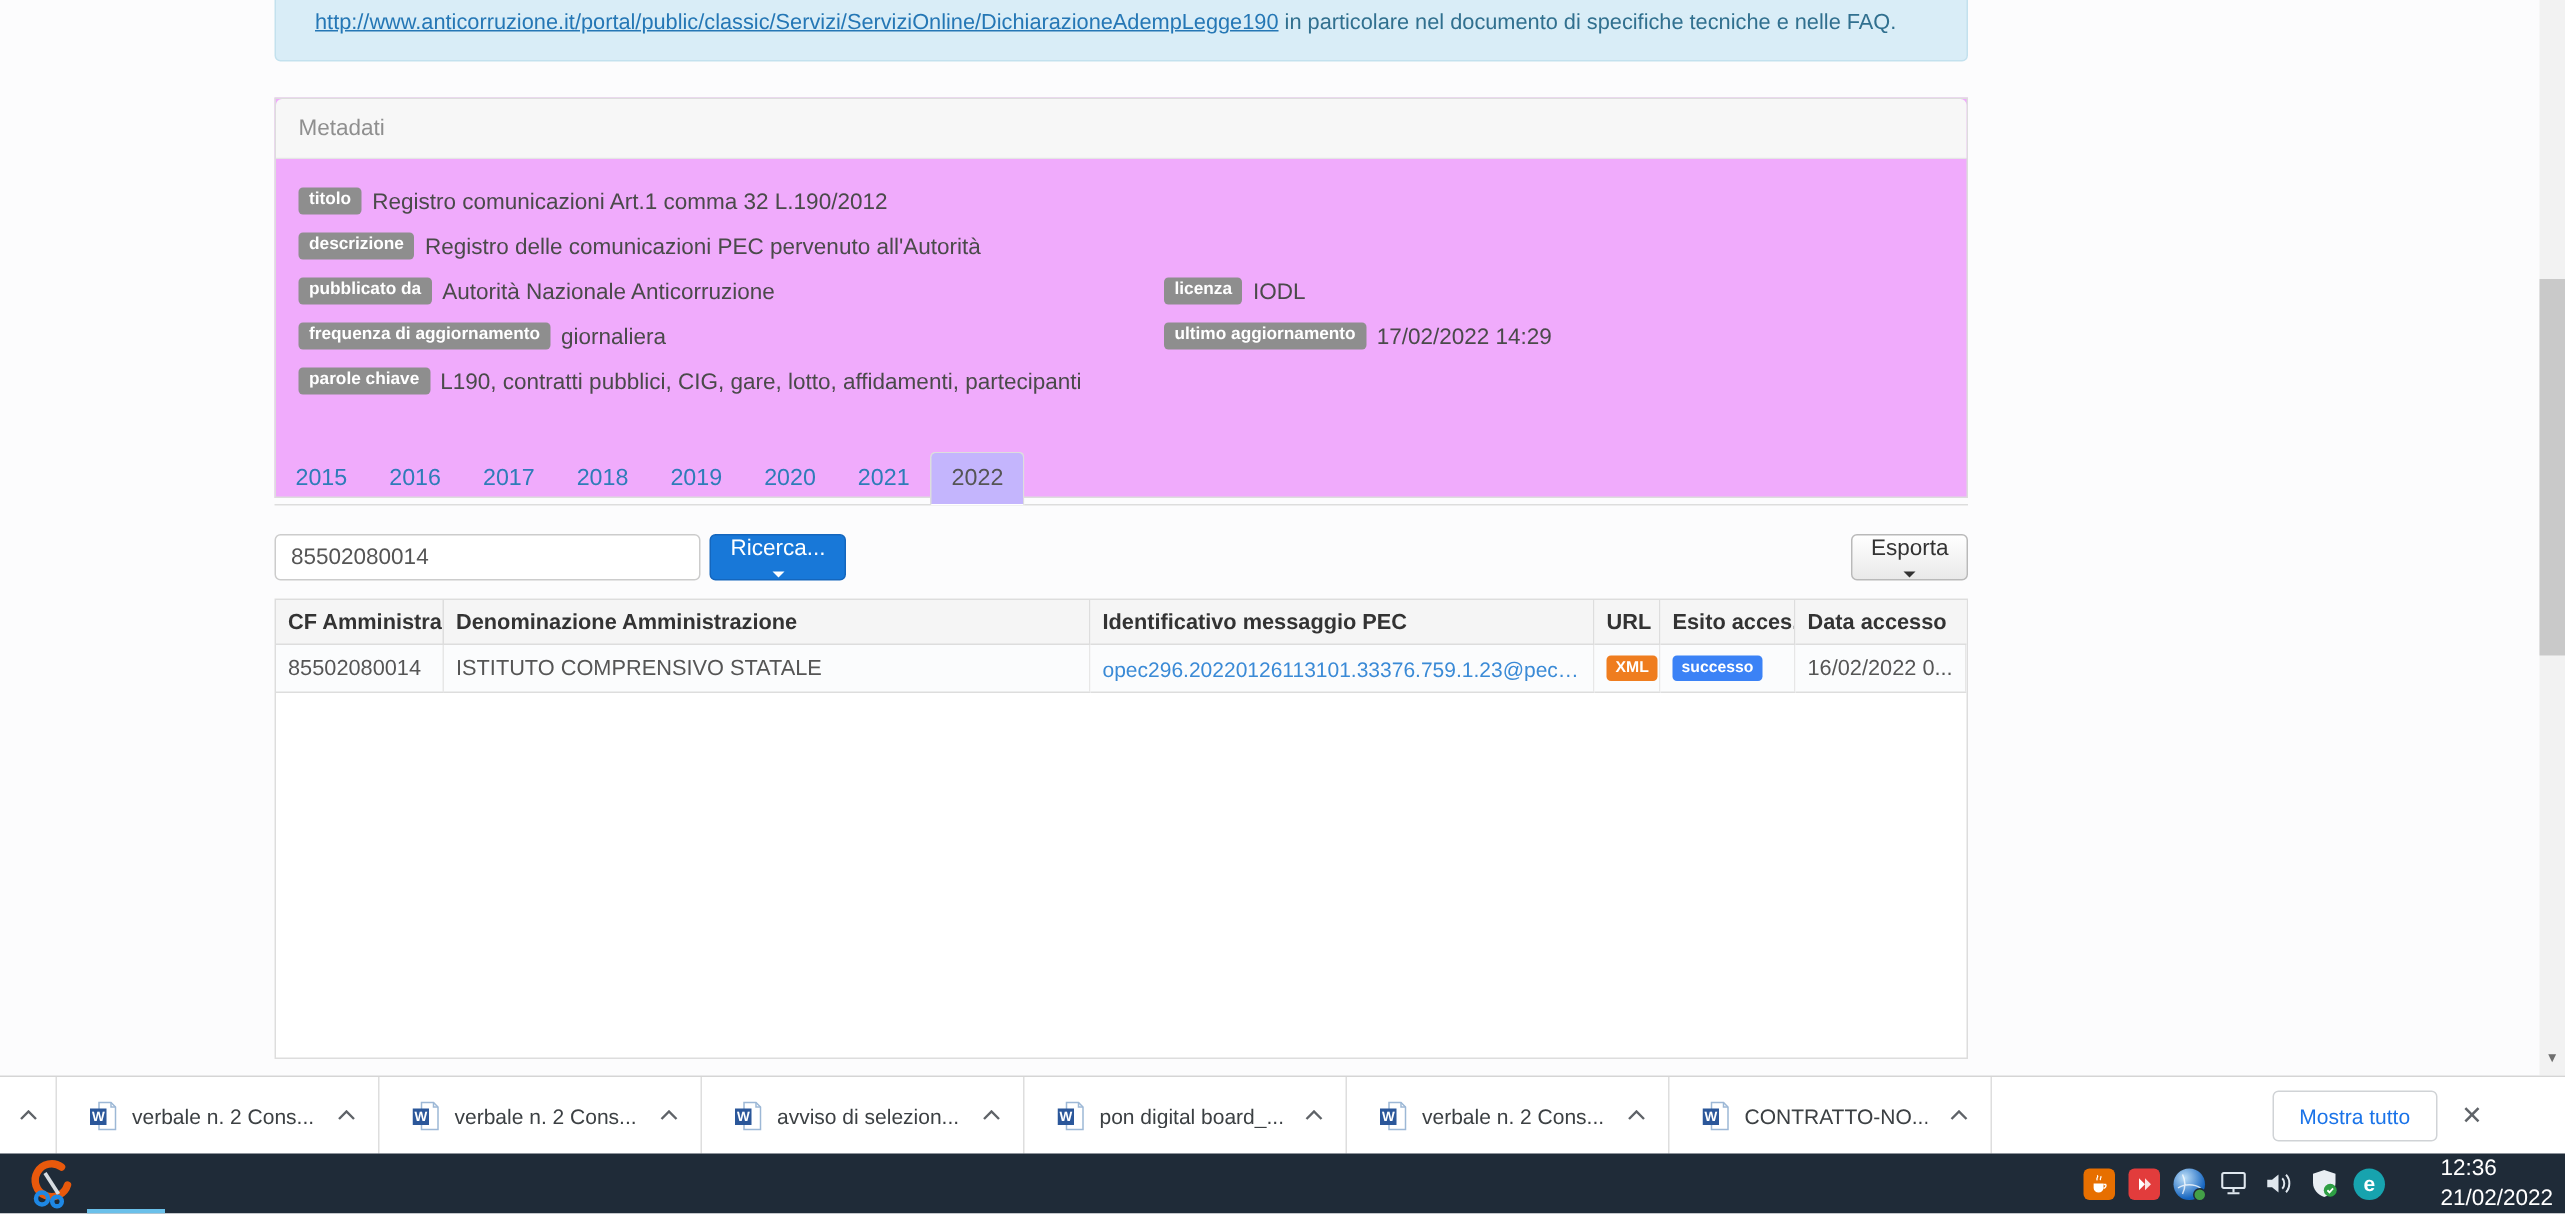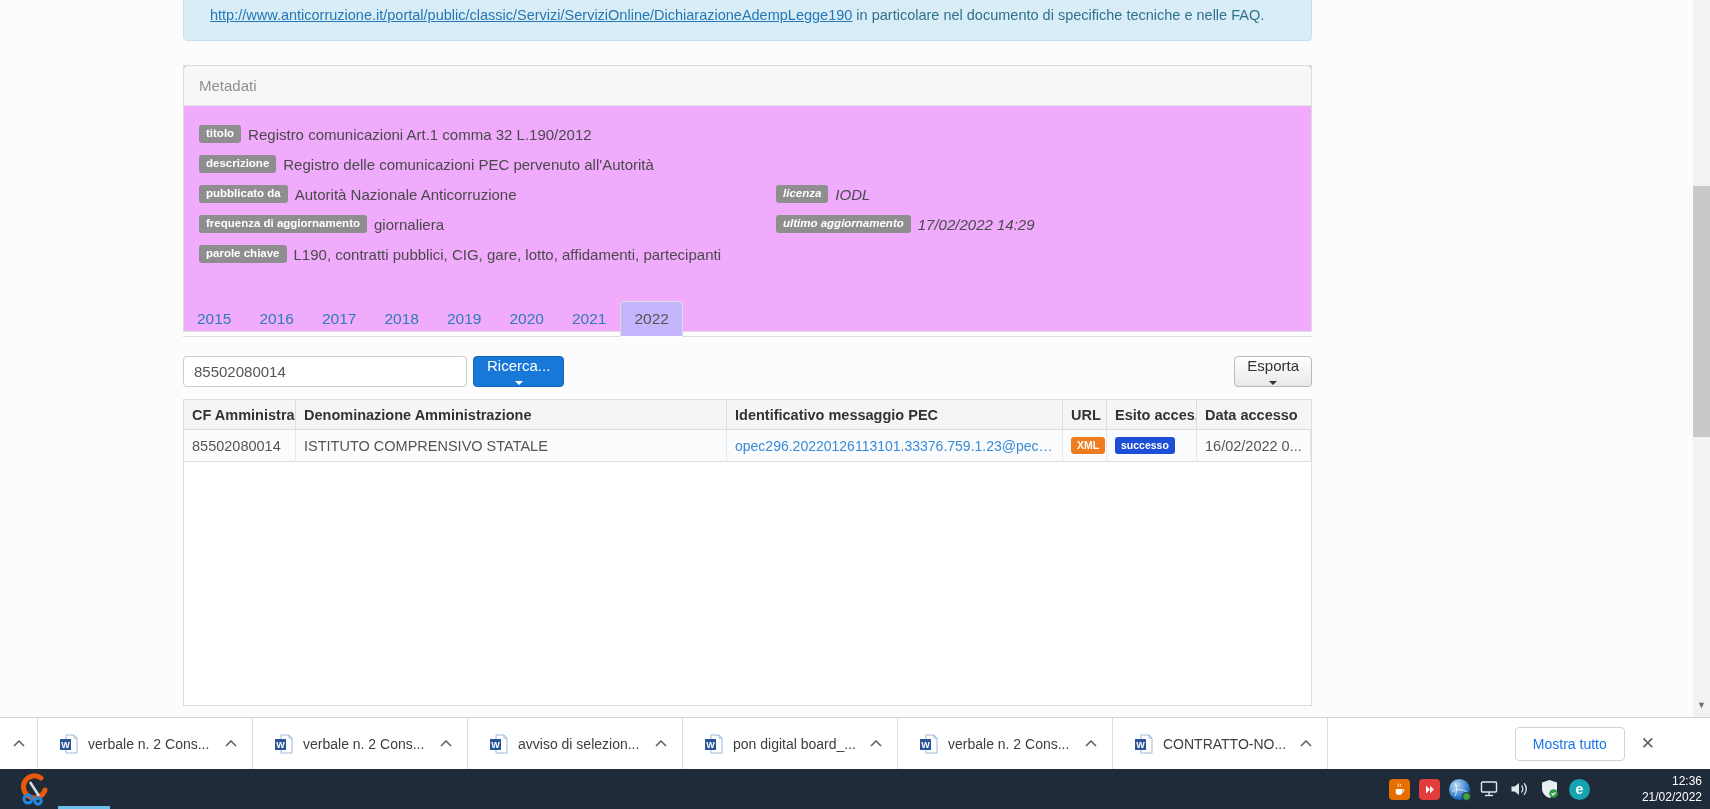--- a/index.html
+++ b/index.html
@@ -20,21 +20,21 @@
   .panel { position:absolute; left:0; top:65px; width:1129px; height:267px;
     background:#f0abfc; border:1px solid #ddd; border-radius:0; }
   .panel-header { height:40px; background:#f7f7f7; border-bottom:1px solid #e5e5e5;
     border-radius:4px 4px 0 0; display:flex; align-items:center; padding-left:15px;
     color:#8f8f8f; font-size:15px; }
   .panel-body { padding:13px 15px 0 15px; }
   .meta-row { position:relative; height:30px; display:flex; align-items:center; }
   .badge { display:inline-block; background:#8e8e8e; color:#fff; font-size:11.5px; font-weight:bold;
     padding:3px 7px; border-radius:3px; white-space:nowrap; line-height:1; }
   .meta-val { color:#4a4a4a; font-size:15px; margin-left:7px; white-space:nowrap; }
-  .meta-right { position:absolute; left:577px; top:0; height:30px; display:flex; align-items:center;font-style:italic; }
+  .meta-right { position:absolute; left:577px; top:0; height:30px; display:flex; align-items:center; }
 
   
   .tabs { position:absolute; left:0; top:303px; width:1129px; height:34px; border-bottom:1px solid #ddd;
     display:flex; align-items:flex-end; }
   .tab { padding:8px 13px; font-size:15.5px; color:#2e7cb8; cursor:pointer; margin-bottom:-1px;
     border:1px solid transparent; border-radius:4px 4px 0 0; }
   .tab.active { background:#c4b5fd; color:#555; border-color:#ddd; border-bottom-color:#fff; cursor:default; }
 
   
   .search-input { position:absolute; left:0; top:356px; width:284px; height:31px;
@@ -57,21 +57,21 @@
     border-bottom:1px solid #ddd; cursor:pointer; }
   .t-cell { height:30px; display:flex; align-items:center; padding:0 8px;
     border-right:1px solid #ddd; white-space:nowrap; overflow:hidden; }
   .t-cell:last-child { border-right:none; }
   .t-body .t-cell { height:32px; background:#fbfcfd; color:#555; font-size:14.5px;
     border-right:1px solid #e7e7e7; border-bottom:1px solid #ddd; }
   .c0{width:112px}.c1{width:431px}.c2{width:336px}.c3{width:44px}.c4{width:90px}.c5{width:114px}
   .pec-link { color:#3a8ad6; font-size:14px; cursor:pointer; overflow:hidden; text-overflow:ellipsis; }
   .badge-xml { background:#ef7d1f; color:#fff; font-size:10.5px; font-weight:bold; padding:3px 6px;
     border-radius:3px; cursor:pointer; line-height:1; }
-  .badge-success { background:#1d4ed8; color:#fff; font-size:10.5px; font-weight:bold; padding:3px 6px;
+  .badge-success { background:#3b82f6; color:#fff; font-size:10.5px; font-weight:bold; padding:3px 6px;
     border-radius:3px; line-height:1; }
 
   
   .scrollbar { position:absolute; right:0; top:0; width:17px; height:717px; background:#f2f2f2; }
   .scroll-thumb { position:absolute; left:0; top:186px; width:17px; height:251px; background:#c9c9c9; }
   .scroll-down { position:absolute; left:0; bottom:5px; width:17px; height:14px; color:#6f6f6f;
     font-size:9px; display:flex; align-items:center; justify-content:center; cursor:pointer; }
 
   
   .downloads-bar { position:absolute; left:0; top:717px; width:1710px; height:52px; background:#fff;
@@ -95,21 +95,21 @@
   .tray { position:absolute; right:120px; top:0; height:40px; display:flex; align-items:center; gap:9px; }
   .tray-box { width:21px; height:21px; border-radius:4px; display:flex; align-items:center;
     justify-content:center; cursor:pointer; position:relative; }
   .globe { width:21px; height:21px; border-radius:50%;
     background:radial-gradient(circle at 35% 30%, #bfe0f8, #1565c0 70%); position:relative; cursor:pointer; }
   .globe .dot { position:absolute; right:-1px; bottom:-1px; width:9px; height:9px; border-radius:50%;
     background:#43a047; border:1px solid #1f2b38; }
   .eset { width:21px; height:21px; border-radius:50%; background:#17a3ae; color:#fff; font-weight:bold;
     font-size:14px; display:flex; align-items:center; justify-content:center; cursor:pointer; }
   .clock { position:absolute; right:8px; top:0; height:40px; display:flex; flex-direction:column;
-    justify-content:center; align-items:flex-end; color:#fff; font-size:12px; line-height:1.35;
+    justify-content:center; color:#fff; font-size:15px; line-height:1.35;
     cursor:pointer; }
 </style>
 </head>
 <body>
 
 <div class="page-area">
   <div class="content">
 
     <div class="info-box">
       

